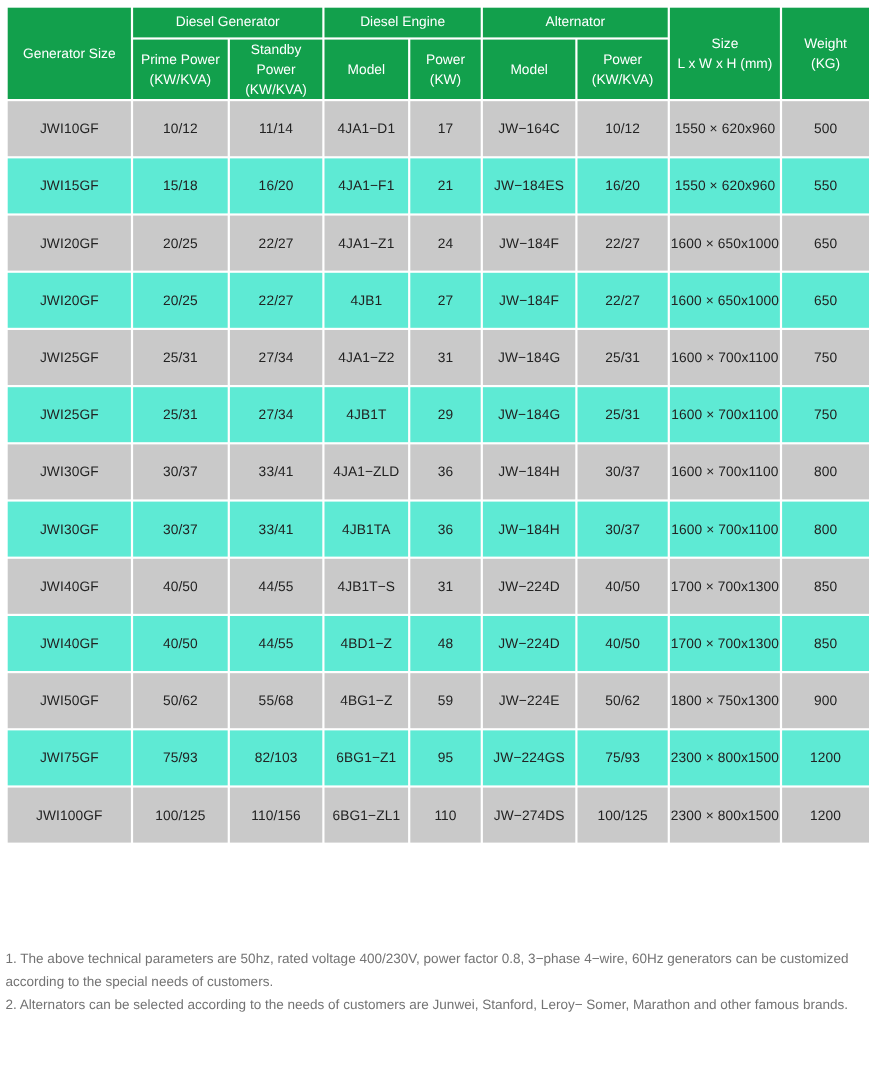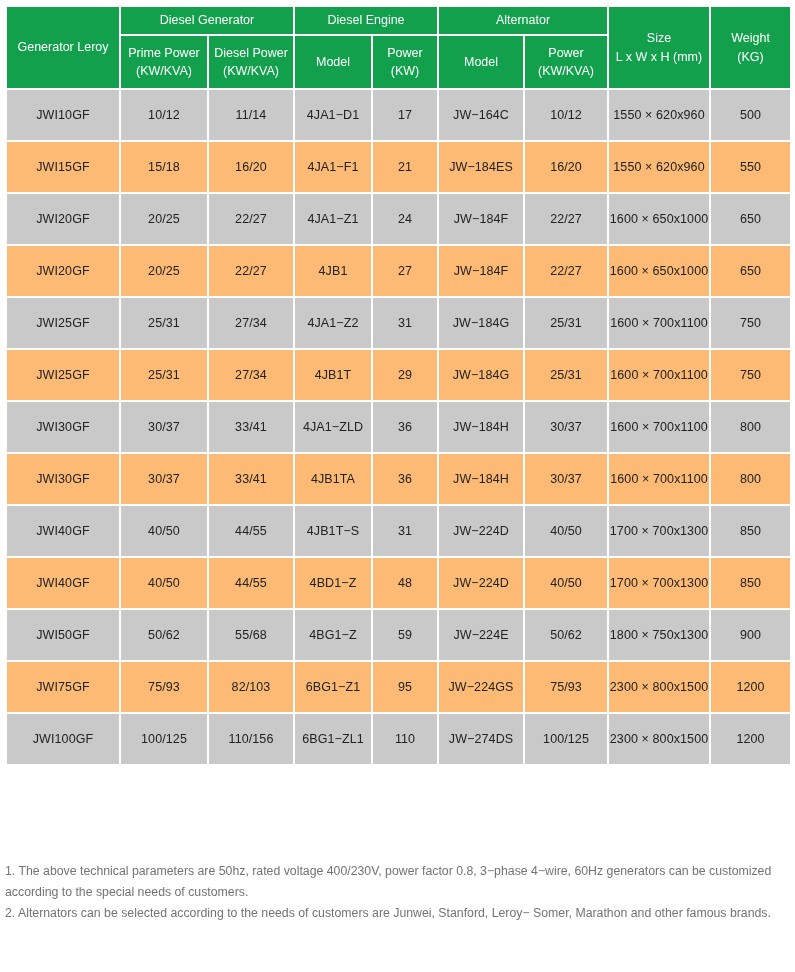--- a/index.html
+++ b/index.html
@@ -45,21 +45,21 @@
   thead tr.head-bottom th { height: 52px; }
   th.tall { height: 81px; }
   .hl { display: block; }
   table.spec tbody td {
     height: 50px;
     font-size: 12.5px;
     color: #222222;
     letter-spacing: 0.1px;
   }
   tbody tr.shade td { background: #c9c9c9; }
-  tbody tr.plain td { background: #fdba74; }
+  tbody tr.plain td { background: #5eead4; }
 
   
   col.c0 { width: 112px; }
   col.c1 { width: 86px; }
   col.c2 { width: 84px; }
   col.c3 { width: 76px; }
   col.c4 { width: 64px; }
   col.c5 { width: 84px; }
   col.c6 { width: 82px; }
   col.c7 { width: 100px; }
@@ -91,40 +91,40 @@
         <col class="c2">
         <col class="c3">
         <col class="c4">
       <col class="c5">
         <col class="c6">
         <col class="c7">
         <col class="c8">
     </colgroup>
     <thead>
       <tr class="head-top">
-        <th class="tall" rowspan="2">Generator Leroy</th>
+        <th class="tall" rowspan="2">Generator Size</th>
         <th colspan="2">Diesel Generator</th>
         <th colspan="2">Diesel Engine</th>
         <th colspan="2">Alternator</th>
         <th class="tall" rowspan="2">
           <span class="hl">Size</span>
           <span class="hl">L x W x H (mm)</span>
         </th>
         <th class="tall" rowspan="2">
           <span class="hl">Weight</span>
           <span class="hl">(KG)</span>
         </th>
       </tr>
       <tr class="head-bottom">
         <th>
           <span class="hl">Prime Power</span>
           <span class="hl">(KW/KVA)</span>
         </th>
         <th>
-          <span class="hl">Diesel Power</span>
+          <span class="hl">Standby Power</span>
           <span class="hl">(KW/KVA)</span>
         </th>
         <th>Model</th>
         <th>
           <span class="hl">Power</span>
           <span class="hl">(KW)</span>
         </th>
         <th>Model</th>
         <th>
           <span class="hl">Power</span>

